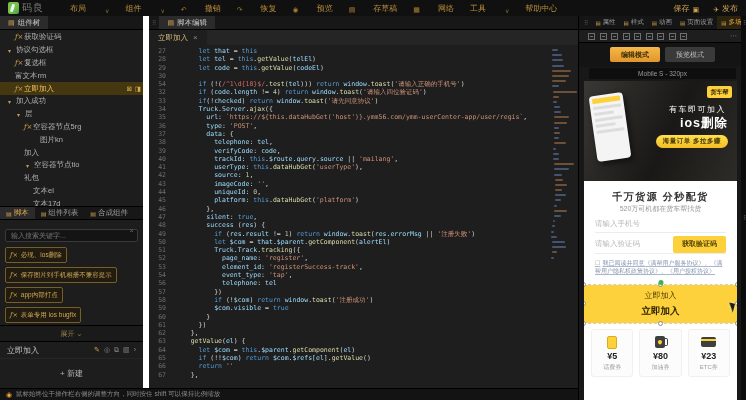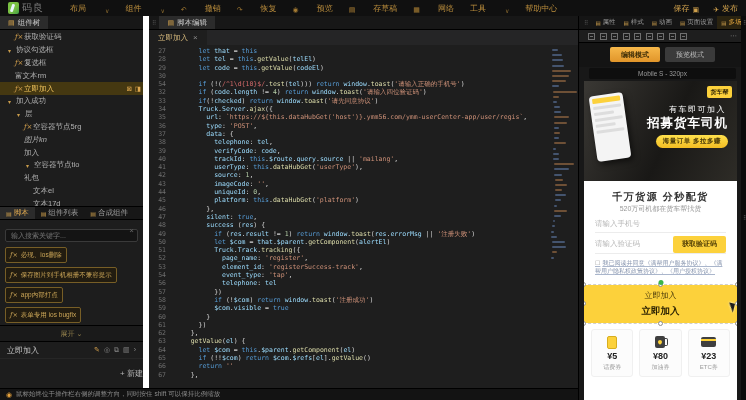--- a/index.html
+++ b/index.html
@@ -39,21 +39,21 @@
   .searchwrap{margin:4px 5px 3px;position:relative}
   .searchwrap input{width:100%;height:13px;background:#141414;border:1px solid #3a3a3a;border-radius:2px;color:#aaa;font-size:7px;padding:0 12px 0 5px;outline:none}
   .search-x{position:absolute;right:4px;top:2px;color:#666;font-size:8px;cursor:pointer}
   .chips{display:flex;flex-wrap:wrap;gap:4px;padding:2px 5px}
   .chip{display:inline-flex;gap:3px;align-items:center;border:1px solid #775e26;border-radius:2px;padding:2.5px 4px;font-size:6.5px;color:#cda758;background:#221c10;cursor:pointer;max-width:138px;white-space:nowrap;overflow:hidden}
   .chip-fn{font-style:italic;font-family:"DejaVu Serif",serif;flex:none}
   .expand{text-align:center;font-size:7px;color:#98854e;padding:3px 0 2px;cursor:pointer;background:#1a1a1a;border-top:1px solid #000;border-bottom:1px solid #000}
   .script-row{height:17px;display:flex;align-items:center;padding:0 7px;font-size:8px;color:#c5c5c5;border-bottom:1px solid #262626}
   .sr-icons{margin-left:auto;display:flex;gap:4px;font-size:7px;color:#8a8a8a}
   .sr-icons .i-edit{color:#d5a14d}
-  .newbtn{text-align:right;color:#b5b5b5;font-size:8px;padding:9px 0;cursor:pointer}
+  .newbtn{text-align:center;color:#b5b5b5;font-size:8px;padding:9px 0;cursor:pointer}
   
   .editor{flex:1;display:flex;flex-direction:column;background:#1e1e1e;min-width:0;position:relative}
   .ed-head{display:flex;align-items:stretch}
   .grip{color:#5d5d5d;font-size:6px;display:flex;align-items:center;padding:0 3px}
   .ed-tabs{height:15px;background:#252526;display:flex;flex:none}
   .ed-tab{display:flex;gap:5px;align-items:center;padding:0 9px;background:#1e1e1e;color:#d7ba7d;font-size:7.5px;cursor:pointer}
   .ed-x{color:#8a8a8a;font-size:8px}
   .code{flex:1;position:relative;overflow:hidden;font-family:"DejaVu Sans Mono",monospace;font-size:6.5px;line-height:8.3px;padding:2px 32px 0 0}
   .code-line{display:flex;height:8.3px;white-space:pre}
   .ln{width:26px;text-align:right;color:#6e6e6e;flex:none;padding-right:9px}
@@ -242,21 +242,21 @@
 
     <span class="t-label">层</span>
 
   </div>
             <div class="tree-item" style="padding-left: 24px;">
 
     <span class="t-fn">ƒ×</span>
     <span class="t-label">空容器节点5rg</span>
 
   </div>
-            <div class="tree-item" style="padding-left: 24px; font-style: italic;">
+            <div class="tree-item" style="padding-left: 40px;">
 
     <span class="t-label">图片kn</span>
 
   </div>
             <div class="tree-item" style="padding-left: 24px;">
 
     <span class="t-label">加入</span>
 
   </div>
             <div class="tree-item" style="padding-left: 24px;">
@@ -612,21 +612,21 @@
         <div class="hero-phone">
           <div class="hp-bar"></div>
             <div class="hp-line"></div>
             <div class="hp-line short"></div>
           <div class="hp-line"></div>
             <div class="hp-line short"></div>
             <div class="hp-line"></div>
         </div>
         <div class="hero-badge">货车帮</div>
         <div class="hero-t1">有车即可加入</div>
-        <div class="hero-t2">招募货车司机</div>
+        <div class="hero-t2">ios删除</div>
         <div class="hero-pill">海量订单 多拉多赚</div>
       </div>
       <div class="sec-h">千万货源  分秒配货</div>
       <div class="sec-sub">520万司机都在货车帮找货</div>
       <div class="inp1">请输入手机号</div>
       <div class="inp2row">
         <span class="inp2">请输入验证码</span>
         <span class="getcode">获取验证码</span>
       </div>
       <div class="agree"><span class="chk">☐</span><span>我已阅读并同意《满帮用户服务协议》、《满帮用户隐私权政策协议》、《用户授权协议》</span></div>

